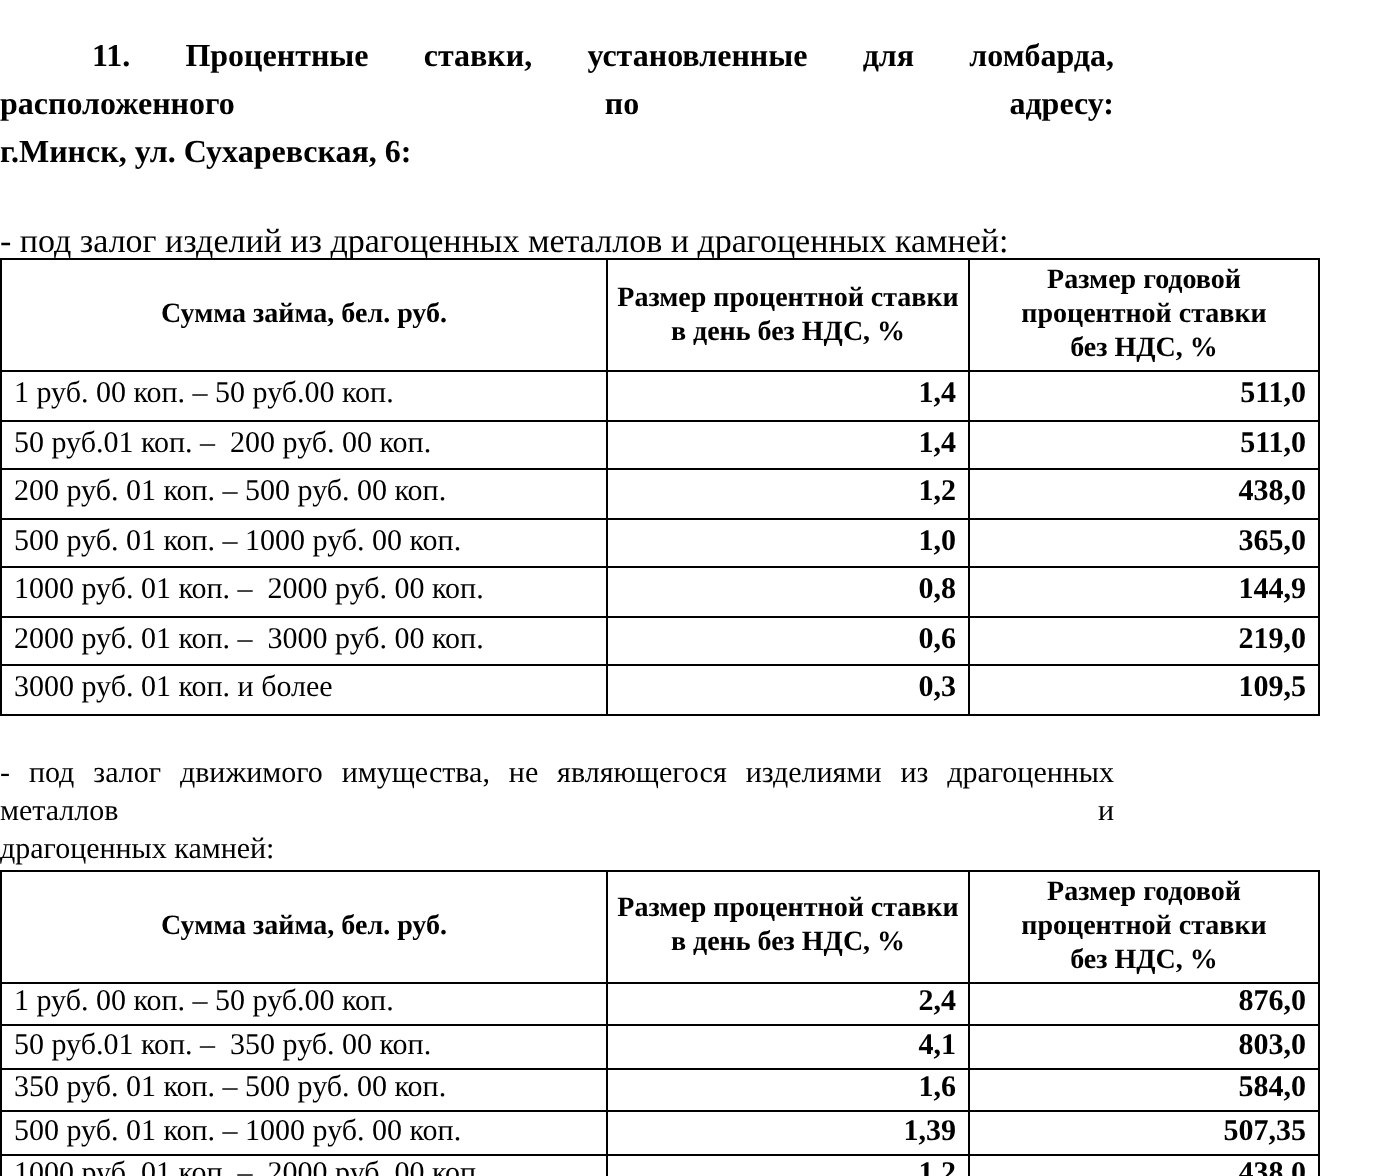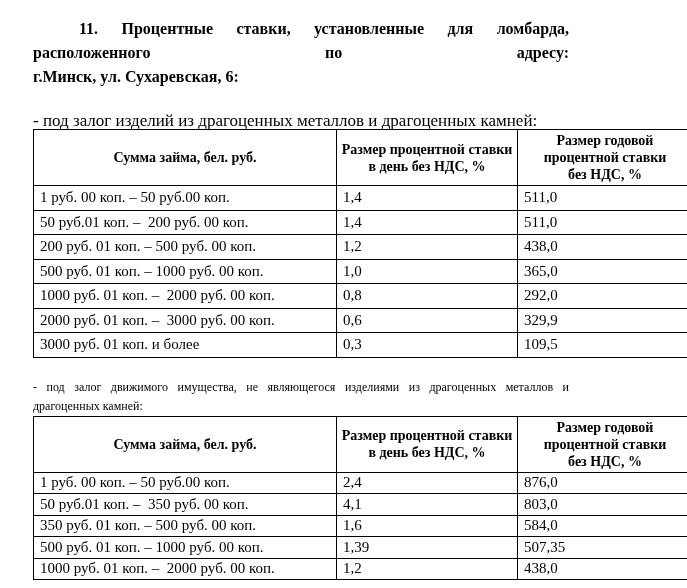--- a/index.html
+++ b/index.html
@@ -11,41 +11,40 @@
     width: 687px;
     height: 588px;
     overflow: hidden;
     font-family: "Liberation Serif", serif;
     color: #000000;
   }
   .page {
     box-sizing: border-box;
     width: 571px;
     height: 588px;
-    padding: 17px 14px 0 21px;
-    margin-left: 12px;
+    padding: 17px 14px 0 0;
   }
   .doc-title {
     font-size: 16px;
     font-weight: 700;
     line-height: 24px;
   }
   .doc-title .line-justified {
     text-align: justify;
     text-align-last: justify;
     text-indent: 46px;
   }
   .intro-1 {
     margin-top: 24px;
     font-size: 17px;
     line-height: 16px;
   }
   .intro-2 {
     margin-top: 20px;
-    font-size: 12px;
+    font-size: 15px;
     line-height: 19px;
   }
   .intro-2 .line-justified {
     text-align: justify;
     text-align-last: justify;
   }
   table.rates {
     border-collapse: collapse;
     table-layout: fixed;
     width: 659px;
@@ -71,21 +70,22 @@
     vertical-align: middle;
     padding: 0 6px;
   }
   table.metals td { height: 23.5px; }
   table.movable td { height: 20.5px; }
   td.range-cell {
     text-align: left;
     white-space: pre-wrap;
   }
   td.num-cell {
-    text-align: left;
+    text-align: right;
+    font-weight: bold;
   }
 </style>
 </head>
 <body>
 
 <div class="page">
 
   <div class="doc-title">
     <div class="line-justified">11. Процентные ставки, установленные для ломбарда, расположенного по адресу:</div>
     <div>г.Минск, ул. Сухаревская, 6:</div>
@@ -132,26 +132,26 @@
         <td class="num-cell">438,0</td>
       </tr>
       <tr>
         <td class="range-cell">500 руб. 01 коп. – 1000 руб. 00 коп.</td>
         <td class="num-cell">1,0</td>
         <td class="num-cell">365,0</td>
       </tr>
       <tr>
         <td class="range-cell">1000 руб. 01 коп. –  2000 руб. 00 коп.</td>
         <td class="num-cell">0,8</td>
-        <td class="num-cell">292,0</td>
+        <td class="num-cell">144,9</td>
       </tr>
       <tr>
         <td class="range-cell">2000 руб. 01 коп. –  3000 руб. 00 коп.</td>
         <td class="num-cell">0,6</td>
-        <td class="num-cell">329,9</td>
+        <td class="num-cell">219,0</td>
       </tr>
       <tr>
         <td class="range-cell">3000 руб. 01 коп. и более</td>
         <td class="num-cell">0,3</td>
         <td class="num-cell">109,5</td>
       </tr>
     </tbody>
   </table>
 
   <div class="intro-2">

